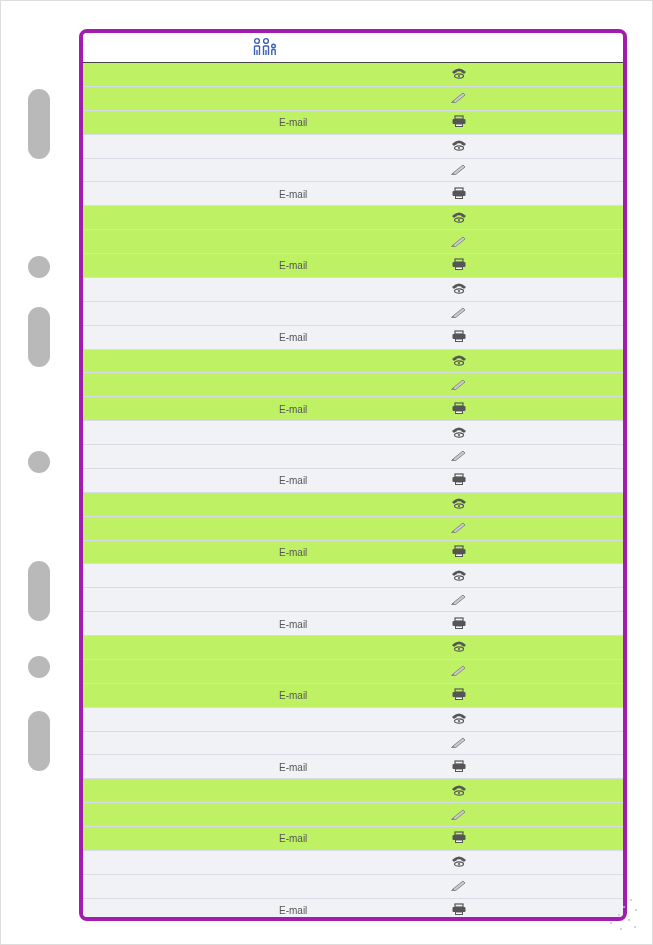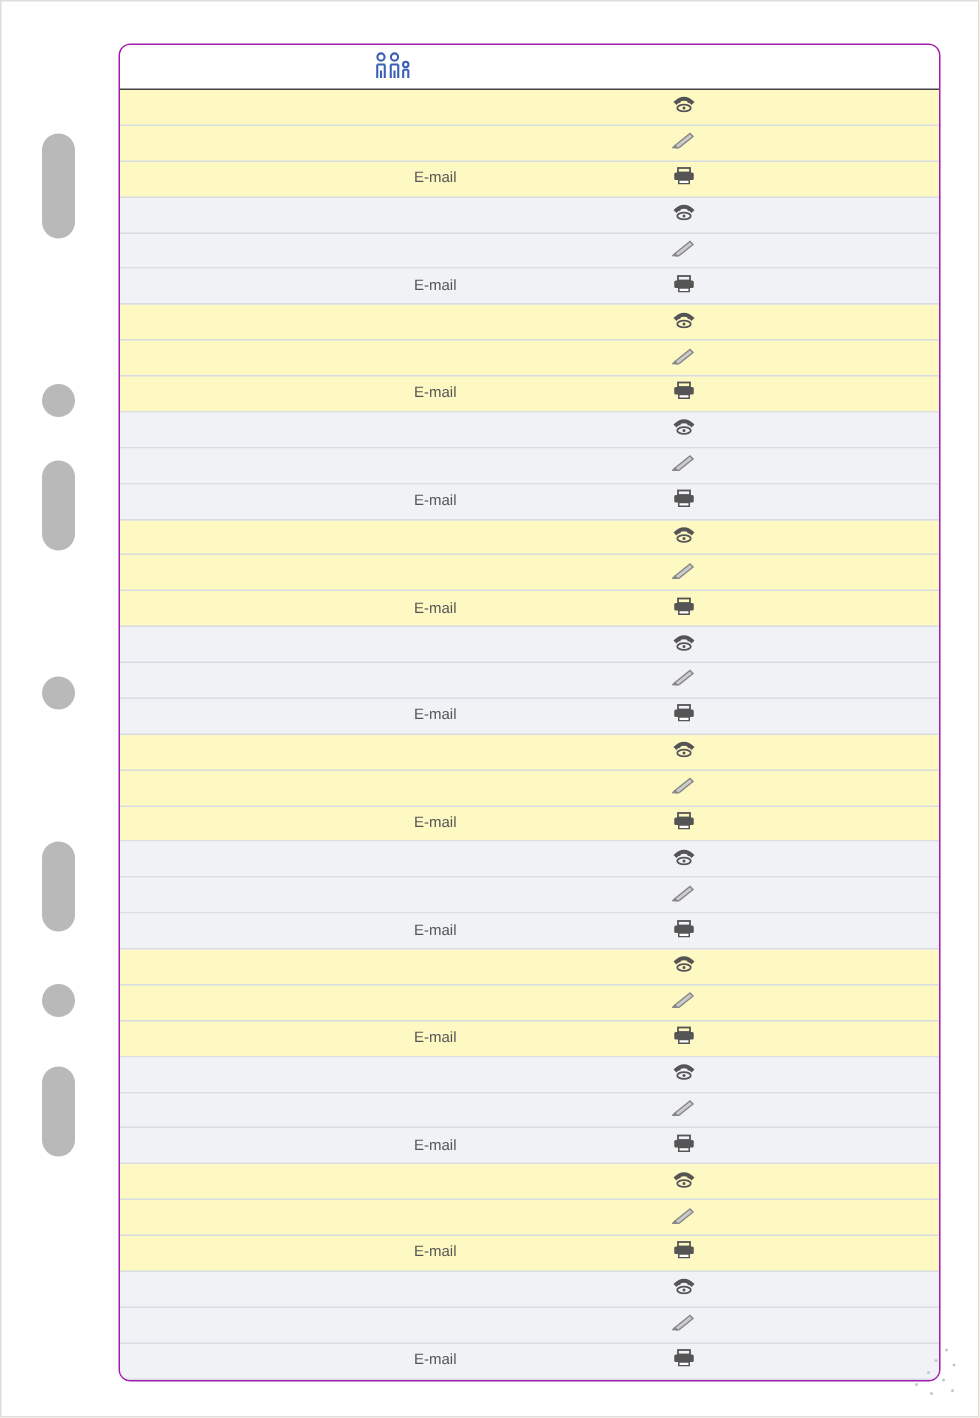--- a/index.html
+++ b/index.html
@@ -22,24 +22,24 @@
     position: absolute;
     background: #b9b9b9;
     border-radius: 12px;
   }
   .page {
     position: absolute;
     left: 78px;
     top: 28px;
     width: 548px;
     height: 892px;
-    border: 1px solid #a21caf;
+    border: 4px solid #a21caf;
     border-radius: 8px;
     overflow: hidden;
-    background: #fef9c3;
+    background: #bef264;
   }
   .header {
     height: 30px;
     border-bottom: 1.5px solid #444;
     position: relative;
     background: #fff;
   }
   .header-icon {
     position: absolute;
     left: 168px;

